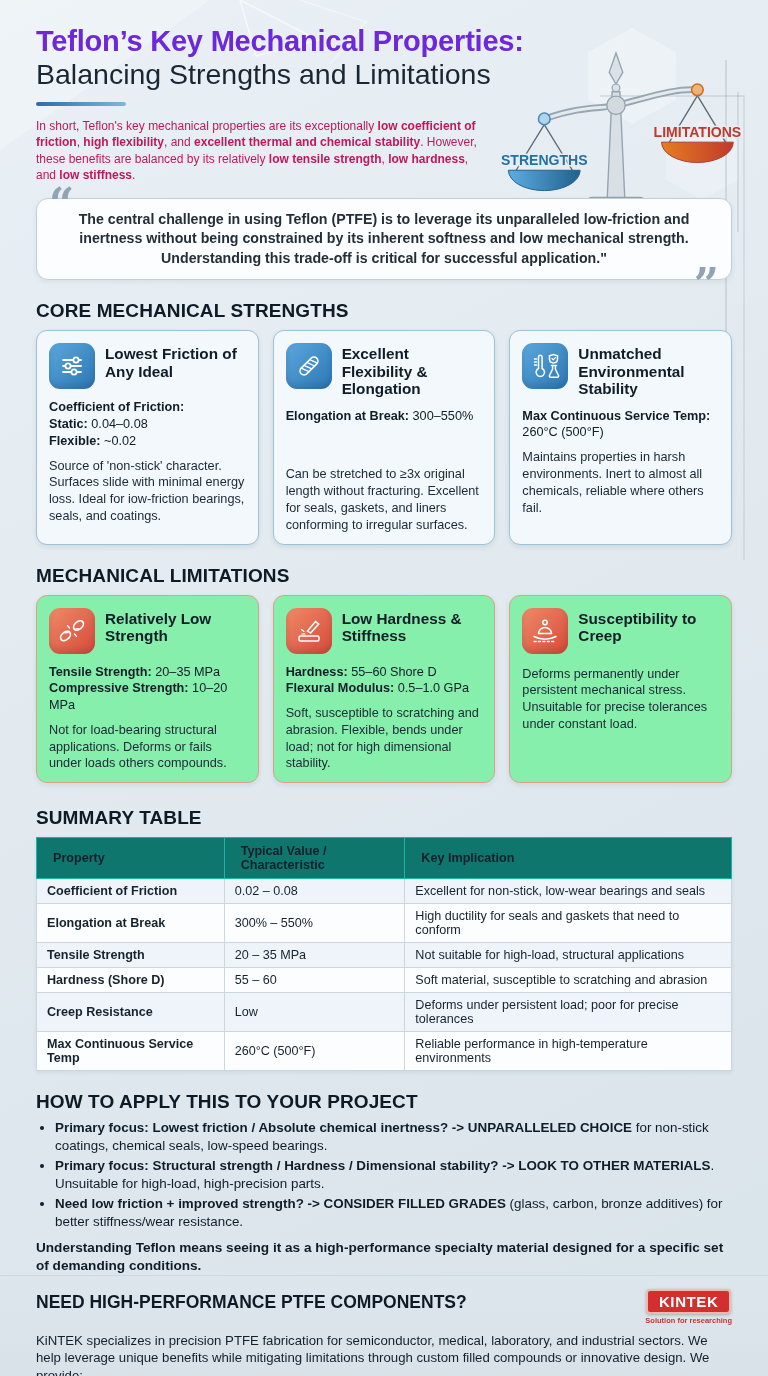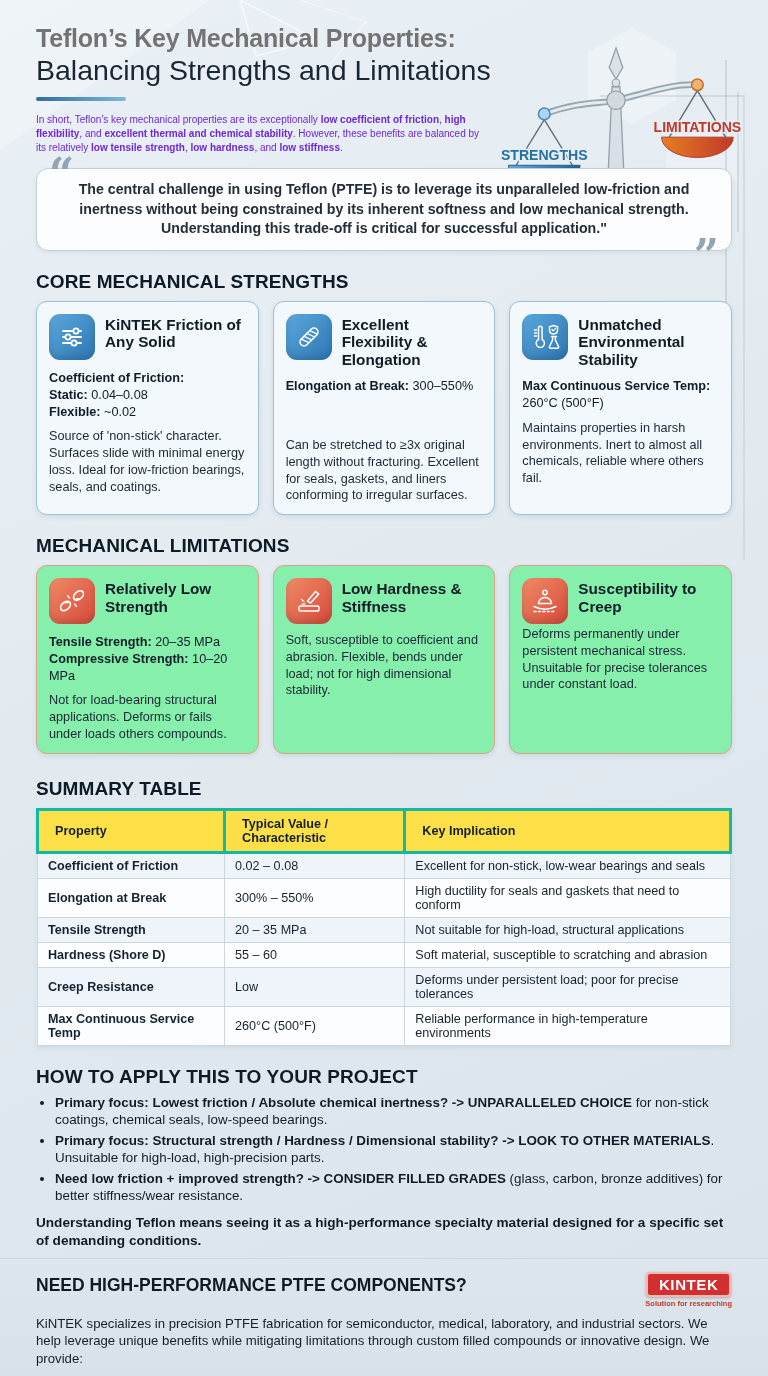--- a/index.html
+++ b/index.html
@@ -8,27 +8,27 @@
     width:768px; height:1376px;
     font-family:"Liberation Sans", sans-serif;
     color:#13202c;
     background:linear-gradient(155deg,#eaf0f5 0%,#e2eaf0 45%,#d9e3ea 100%);
     position:relative; overflow:hidden;
     display:flex; flex-direction:column;
   }
   .bg-pattern { position:absolute; inset:0; z-index:0; pointer-events:none; }
   .main { position:relative; z-index:1; padding:24px 36px 0; }
 
-  .h1-bold  { font-size:25px; font-weight:800; letter-spacing:-0.2px; line-height:1.18; color:#737373; }
+  .h1-bold  { font-size:29px; font-weight:800; letter-spacing:-0.2px; line-height:1.18; color:#6d28d9; }
   .h1-reg   { font-size:28.5px; font-weight:400; line-height:1.18; color:#1a2733; }
   .divider  { width:90px; height:4px; border-radius:2px; margin-top:10px;
               background:linear-gradient(90deg,#2e6da4,#7db8da); }
 
   .intro-row { position:relative; margin-top:12px; }
-  .intro { width:452px; font-size:10px; line-height:1.37; color:#6d28d9; }
+  .intro { width:452px; font-size:12px; line-height:1.37; color:#be185d; }
   .intro b { font-weight:700; }
   .scale-art { position:absolute; top:-78px; right:-10px; width:252px; height:182px; }
   .scale-art text { font-family:"Liberation Sans",sans-serif; }
 
   .quote-box { position:relative; margin-top:14px; background:#fcfdfe;
     border:1px solid #c3cfd8; border-radius:12px; padding:11px 34px;
     text-align:center; font-size:14.2px; line-height:1.38; font-weight:700; color:#242e38;
     box-shadow:0 2px 5px rgba(30,60,90,.08); }
   .qmark { position:absolute; font-family:"DejaVu Serif", serif; font-size:44px; line-height:1;
            color:#92a4b3; font-weight:700; }
@@ -47,22 +47,22 @@
                box-shadow:inset 0 -4px 6px rgba(0,0,30,.12); }
   .card-icon.blue { background:linear-gradient(135deg,#5aa7dc,#2d77b4); }
   .card-icon.red  { background:linear-gradient(135deg,#ef8a67,#d64a3a); }
   .card-title { font-weight:700; font-size:15.3px; line-height:1.14; padding-top:2px; color:#101c27; }
   .card-stats { margin-top:10px; font-size:12.7px; line-height:1.32; color:#101d29; }
   .card-stats b { font-weight:700; }
   .card-body { margin-top:8px; font-size:12.7px; line-height:1.32; color:#1b2836; }
 
   table.sumtable { width:100%; border-collapse:collapse; margin-top:8px; font-size:12.6px;
                    box-shadow:0 2px 4px rgba(30,60,90,.08); }
-  table.sumtable th { background:#fde047; text-align:left; font-weight:700; padding:6px 16px;
-                      border:3px solid #14b8a6; color:#13202c; }
+  table.sumtable th { background:#0f766e; text-align:left; font-weight:700; padding:6px 16px;
+                      border:1px solid #14b8a6; color:#13202c; }
   table.sumtable td { padding:5px 10px; border:1px solid #ccd6df; color:#16232f; }
   table.sumtable td.prop { font-weight:700; }
   table.sumtable tbody tr:nth-child(odd)  { background:#eef4f9; }
   table.sumtable tbody tr:nth-child(even) { background:#fbfdfe; }
   .col-prop { width:27%; } .col-val { width:26%; } .col-imp { width:47%; }
 
   ul.howto-list { margin:6px 0 0; padding-left:19px; }
   ul.howto-list li { margin-bottom:3px; font-size:13.4px; line-height:1.31; color:#101d29; }
   ul.howto-list b { font-weight:700;text-align:right; }
   .closing { margin-top:9px; font-size:13.6px; font-weight:700; line-height:1.3; color:#0f1c28; }
@@ -153,21 +153,21 @@
         <div class="card-icon blue">
           <svg viewBox="0 0 32 32" width="32" height="32" fill="none" stroke="#fff" stroke-width="1.8" stroke-linecap="round">
             <line x1="7" y1="10" x2="25" y2="10"></line>
               <circle cx="20" cy="10" r="2.6" fill="#3f8fc4"></circle>
             <line x1="7" y1="16" x2="25" y2="16"></line>
               <circle cx="12" cy="16" r="2.6" fill="#3f8fc4"></circle>
             <line x1="7" y1="22" x2="25" y2="22"></line>
               <circle cx="18" cy="22" r="2.6" fill="#3f8fc4"></circle>
           </svg>
         </div>
-        <div class="card-title">KiNTEK Friction of Any Solid</div>
+        <div class="card-title">Lowest Friction of Any Ideal</div>
       </div>
       <div class="card-stats">
         <div><b>Coefficient of Friction:</b></div>
         <div><b>Static:</b><span> 0.04–0.08</span></div>
         <div><b>Flexible:</b><span> ~0.02</span></div>
       </div>
       <div class="card-body">Source of 'non-stick' character. Surfaces slide with minimal energy loss. Ideal for iow-friction bearings, seals, and coatings.</div>
     </div>
 
     <div class="card strength">
@@ -234,36 +234,40 @@
       <div class="card-head">
         <div class="card-icon red">
           <svg viewBox="0 0 32 32" width="32" height="32" fill="none" stroke="#fff" stroke-width="1.5" stroke-linecap="round">
             <path d="M14.5 16 L22.5 6.5 l3.2 2.6 L17.5 18 Z"></path>
             <rect x="6" y="21" width="20" height="5" rx="1.5"></rect>
             <path d="M11 16.5 l-2.6 -2 M12 18.8 l-3.2 .2" stroke-width="1.2"></path>
           </svg>
         </div>
         <div class="card-title">Low Hardness &amp; Stiffness</div>
       </div>
-      <div class="card-body">Soft, susceptible to coefficient and abrasion. Flexible, bends under load; not for high dimensional stability.</div>
+      <div class="card-stats">
+        <div><b>Hardness:</b><span> 55–60 Shore D</span></div>
+        <div><b>Flexural Modulus:</b><span> 0.5–1.0 GPa</span></div>
+      </div>
+      <div class="card-body">Soft, susceptible to scratching and abrasion. Flexible, bends under load; not for high dimensional stability.</div>
     </div>
 
     <div class="card limitation">
       <div class="card-head">
         <div class="card-icon red">
           <svg viewBox="0 0 32 32" width="32" height="32" fill="none" stroke="#fff" stroke-width="1.5" stroke-linecap="round">
             <circle cx="16" cy="7.5" r="2.2"></circle>
             <path d="M9.5 18.5 a6.5 6 0 0 1 13 0 Z"></path>
             <path d="M5 21.5 q 11 5.5 22 0"></path>
             <path d="M5 26.5 h22" stroke-dasharray="2.2 2.2" stroke-width="1.3"></path>
           </svg>
         </div>
         <div class="card-title">Susceptibility to Creep</div>
       </div>
-      <div class="card-body" style="margin-top:2px;">Deforms permanently under persistent mechanical stress. Unsuitable for precise tolerances under constant load.</div>
+      <div class="card-body" style="margin-top:12px;">Deforms permanently under persistent mechanical stress. Unsuitable for precise tolerances under constant load.</div>
     </div>
   </div>
 
   <h2 class="section" style="margin-top:24px;">SUMMARY TABLE</h2>
   <table class="sumtable">
     <colgroup>
         <col class="col-prop">
         <col class="col-val">
         <col class="col-imp">
       </colgroup>

